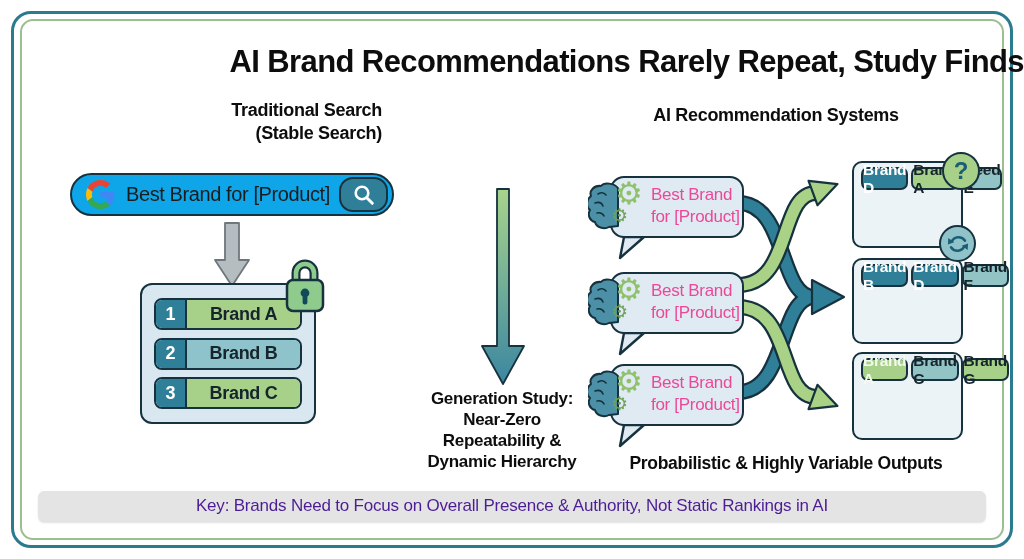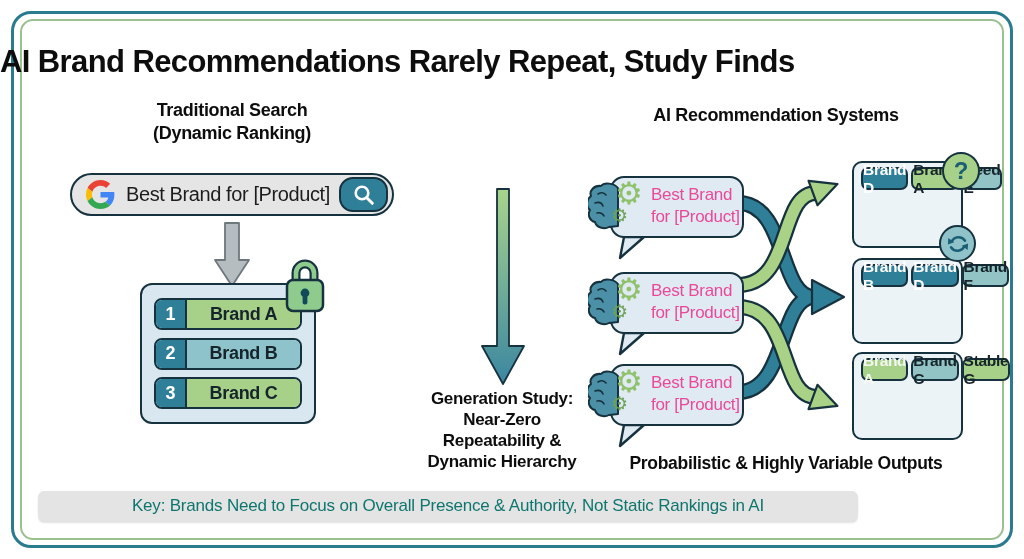--- a/index.html
+++ b/index.html
@@ -10,28 +10,28 @@
   
   .frame-outer { position:absolute; left:11px; top:11px; right:11px; bottom:11px;
     border:3px solid #2A7B8E; border-radius:20px; }
   .frame-inner { position:absolute; left:20px; top:19px; right:20px; bottom:19px;
     border:2.5px solid #9CBF90; border-radius:13px; }
 
   .abs { position:absolute; }
   .ctr { text-align:center; }
 
   .title { left:0; top:44px; width:1024px; font-size:31px; font-weight:bold;
-    letter-spacing:-0.6px; color:#0d0d0d; text-align:left; }
+    letter-spacing:-0.6px; color:#0d0d0d; text-align:right; }
 
   .col-head { font-size:18px; font-weight:bold; line-height:23px; letter-spacing:-0.3px; color:#0d0d0d; }
-  .left-head { left:82px; top:99px; width:300px; }
+  .left-head { left:82px; top:99px; width:300px;text-align:right; }
   .right-head { left:576px; top:104px; width:400px; }
 
   
-  .searchbar { left:70px; top:173px; width:324px; height:43px; background:#e5e5e5;
+  .searchbar { left:70px; top:173px; width:324px; height:43px; background:#0ea5e9;
     border:2.5px solid #16323E; border-radius:22px; display:flex; align-items:center; }
   .g-logo { width:29px; height:29px; margin-left:14px; flex:0 0 auto; }
   .search-text { flex:1; font-size:20px; color:#1c1c1c; padding-left:11px; white-space:nowrap; letter-spacing:-0.4px; }
   .search-btn { flex:0 0 auto; width:49px; height:35px; margin-right:4px; background:#2F7F99;
     border:2px solid #16323E; border-radius:14px; display:flex; align-items:center; justify-content:center; }
 
   
   .gray-arrow { left:214px; top:222px; }
 
   
@@ -83,36 +83,36 @@
   .chip[data-variant="green-white"]{ background:#A7D189; color:#f4f9ef; }
   .chip[data-variant="light-teal"] { background:#92C4C6; color:#16242b; }
 
   .badge { position:absolute; border-radius:50%; border:2.5px solid #16323E;
     display:flex; align-items:center; justify-content:center; z-index:6; }
   .q-badge { left:942px; top:152px; width:38px; height:38px; background:#A7D189;
     color:#1C5F74; font-size:24px; font-weight:bold; }
   .r-badge { left:939px; top:225px; width:37px; height:37px; background:#8FC3C9; }
 
   
-  .keybar { left:38px; top:491px; width:820px; height:30px; background:#E4E4E4;
+  .keybar { left:38px; top:491px; width:948px; height:30px; background:#E4E4E4;
     border-radius:6px; box-shadow:0 2px 2px rgba(0,0,0,0.12); display:flex;
-    align-items:center; justify-content:center; font-size:17px; color:#0f766e; letter-spacing:-0.2px; }
+    align-items:center; justify-content:center; font-size:17px; color:#4c1d95; letter-spacing:-0.2px; }
 </style>
 </head>
 <body>
 
 <div id="stage">
   <div class="frame-outer"></div>
   <div class="frame-inner"></div>
 
   <div class="abs title">AI Brand Recommendations Rarely Repeat, Study Finds</div>
 
   <div class="abs col-head ctr left-head">
     <div>Traditional Search</div>
-    <div>(Dynamic Ranking)</div>
+    <div>(Stable Search)</div>
   </div>
 
   <div class="abs searchbar">
     <svg class="g-logo" viewBox="0 0 48 48" aria-hidden="true">
       <path fill="#EA4335" d="M24 9.5c3.54 0 6.71 1.22 9.21 3.6l6.85-6.85C35.9 2.38 30.47 0 24 0 14.62 0 6.51 5.38 2.56 13.22l7.98 6.19C12.43 13.72 17.74 9.5 24 9.5z"></path>
       <path fill="#4285F4" d="M46.98 24.55c0-1.57-.15-3.09-.38-4.55H24v9.02h12.94c-.58 2.96-2.26 5.48-4.78 7.18l7.73 6c4.51-4.18 7.09-10.36 7.09-17.65z"></path>
       <path fill="#FBBC05" d="M10.53 28.59c-.48-1.45-.76-2.99-.76-4.59s.27-3.14.76-4.59l-7.98-6.19C.92 16.46 0 20.12 0 24c0 3.88.92 7.54 2.56 10.78l7.97-6.19z"></path>
       <path fill="#34A853" d="M24 48c6.48 0 11.93-2.13 15.89-5.81l-7.73-6c-2.15 1.45-4.92 2.3-8.16 2.3-6.26 0-11.57-4.22-13.47-9.91l-7.98 6.19C6.51 42.62 14.62 48 24 48z"></path>
     </svg>
     <div class="search-text">Best Brand for [Product]</div>
@@ -244,21 +244,21 @@
     <div class="chip" data-variant="light-teal">Need E</div>
   </div>
   <div class="abs outbox o2">
     <div class="chip" data-variant="dark-teal">Brand B</div>
     <div class="chip" data-variant="dark-teal">Brand D</div>
     <div class="chip" data-variant="light-teal">Brand F</div>
   </div>
   <div class="abs outbox o3">
     <div class="chip" data-variant="green-white">Brand A</div>
     <div class="chip" data-variant="light-teal">Brand C</div>
-    <div class="chip" data-variant="green">Stable G</div>
+    <div class="chip" data-variant="green">Brand G</div>
   </div>
 
   <div class="badge q-badge">
     <span>?</span>
   </div>
   <div class="badge r-badge">
     <svg width="28" height="28" viewBox="0 0 30 30">
       <path d="M22.5 11.5 A8.2 8.2 0 0 0 8.2 12.5" fill="none" stroke="#1C5F74" stroke-width="2.7" stroke-linecap="round"></path>
       <polygon points="4.6,8.6 11,13.2 4.2,15.6" fill="#1C5F74"></polygon>
       <path d="M7.5 18.5 A8.2 8.2 0 0 0 21.8 17.5" fill="none" stroke="#1C5F74" stroke-width="2.7" stroke-linecap="round"></path>

